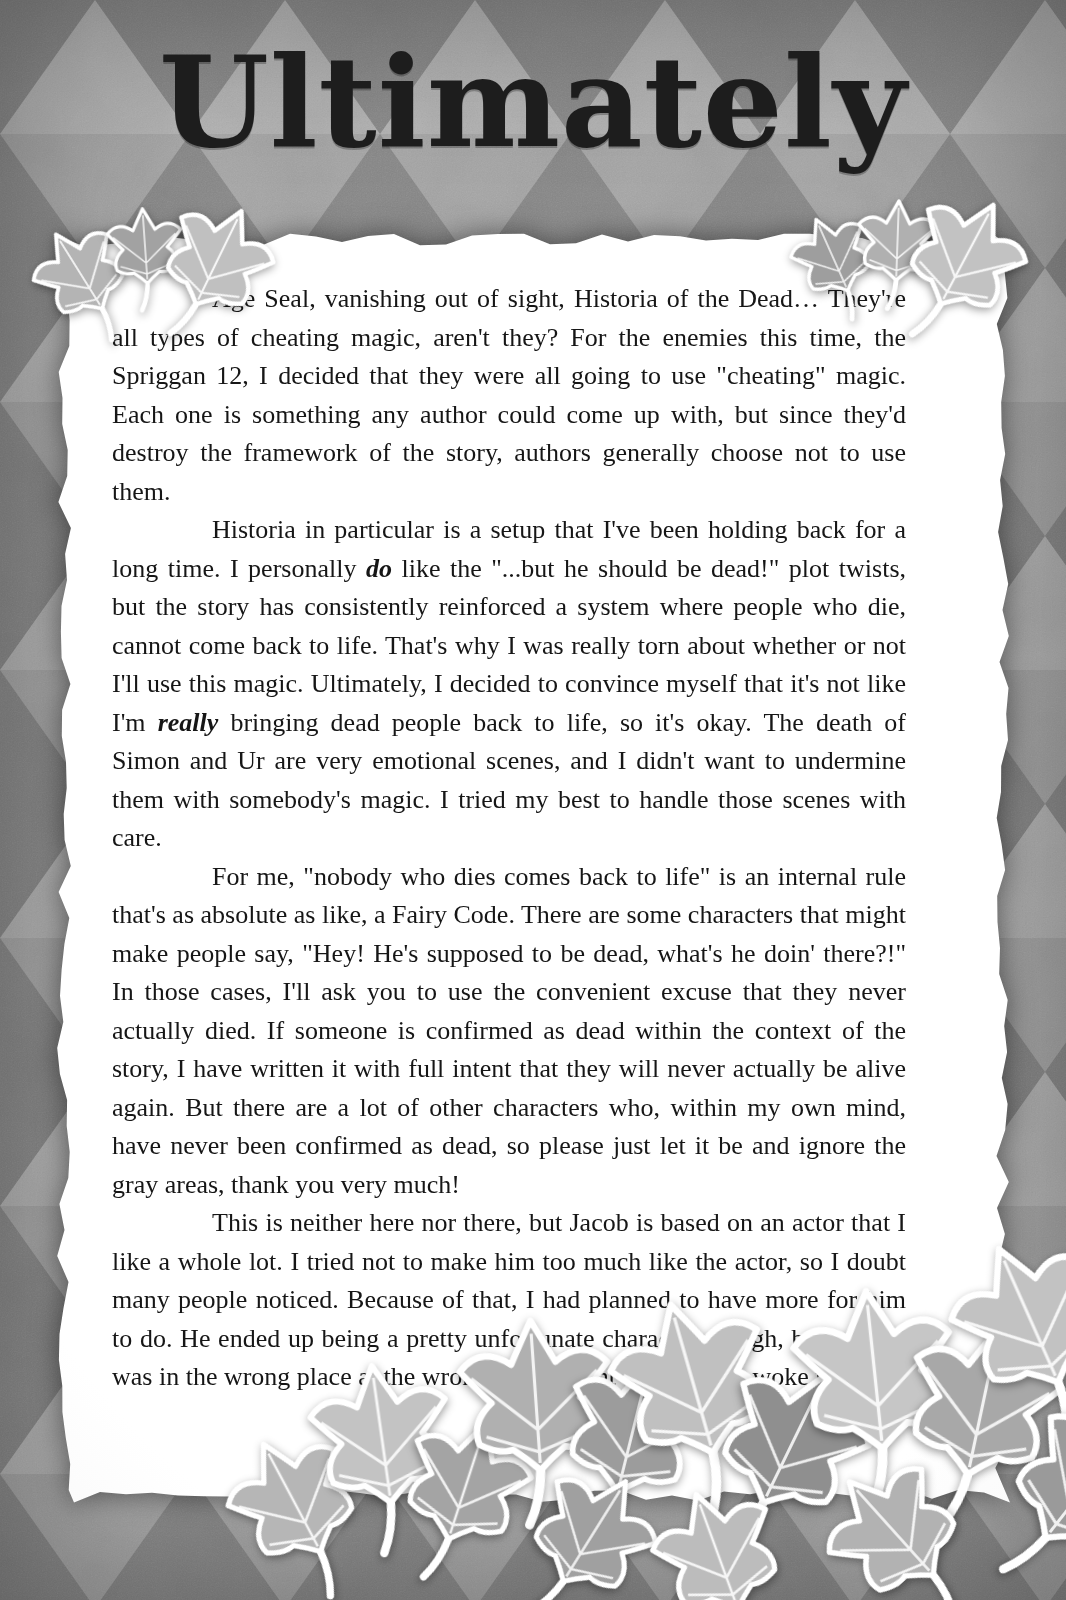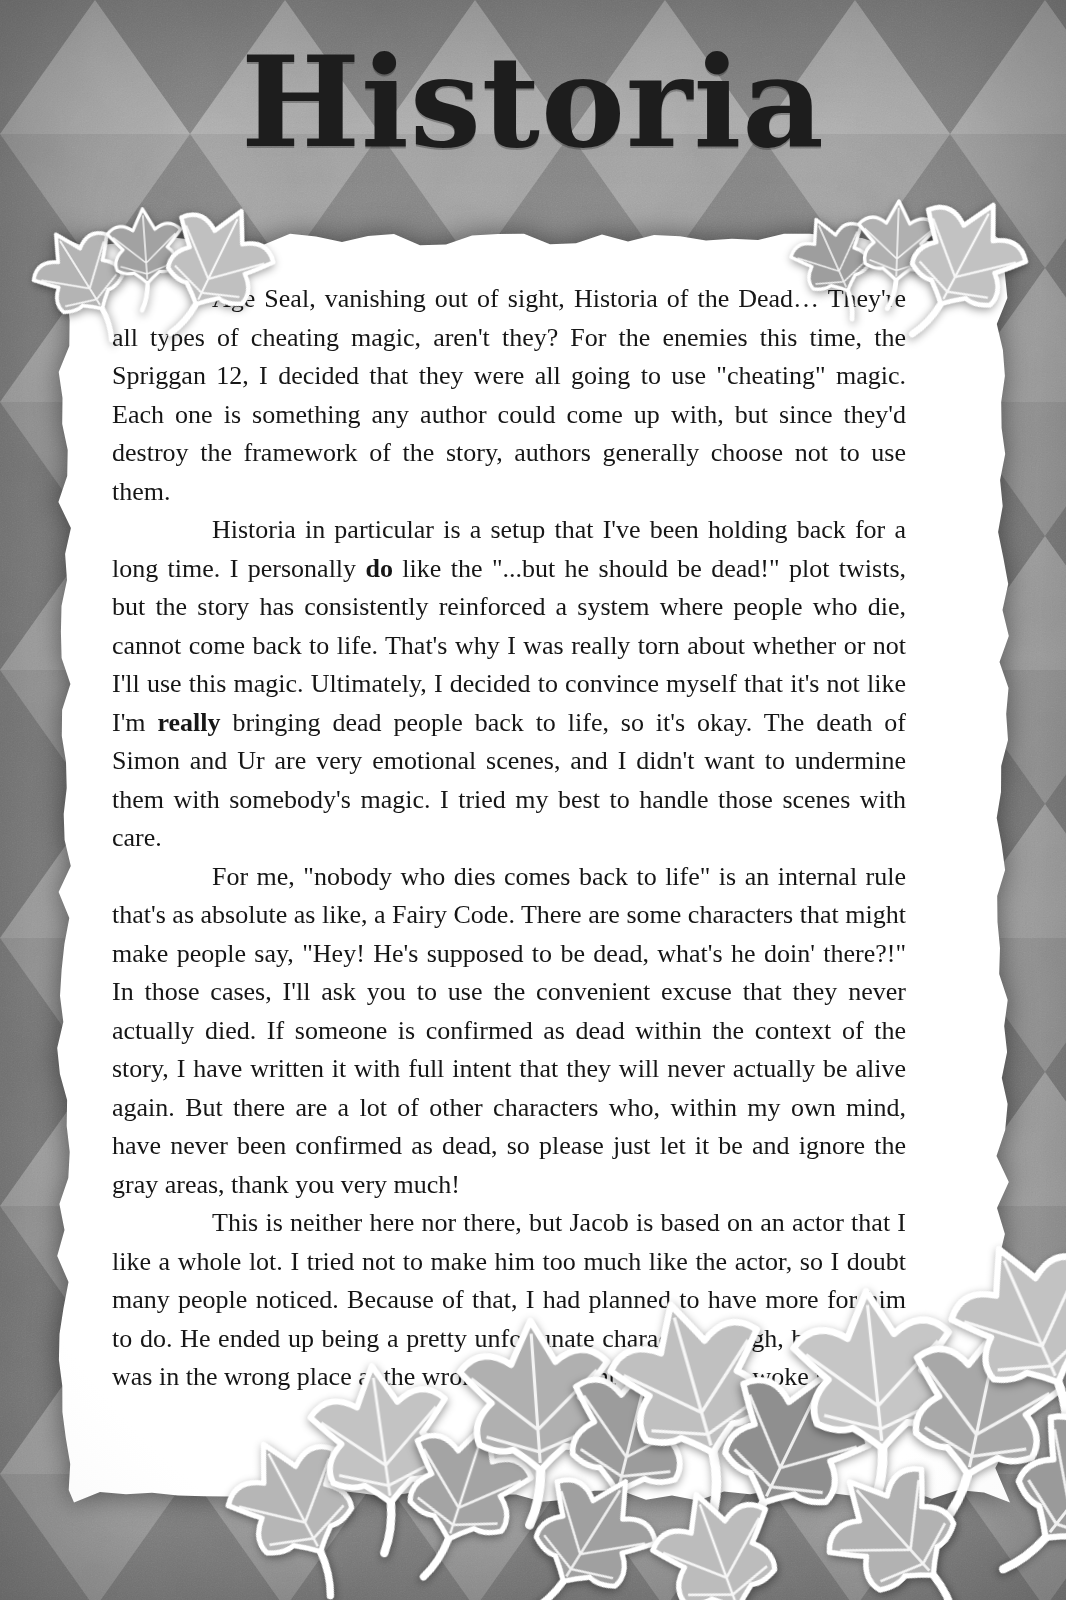--- a/index.html
+++ b/index.html
@@ -20,21 +20,21 @@
 
   
   #paper-wrap{position:absolute;left:56px;top:232px;z-index:3;
               filter:drop-shadow(0 0 14px rgba(0,0,0,.5));}
   #paper{width:954px;height:1272px;
          background:radial-gradient(120% 115% at 50% 45%,
                     #ffffff 55%, #f4f4f4 78%, #ddd 100%);}
   #article{position:absolute;left:56px;top:48px;width:794px;z-index:4;
            font-size:26px;line-height:38.5px;color:#161616;text-align:justify;}
   #article p{margin:0;text-indent:100px;}
-  #article b{font-weight:bold;}
+  #article b{font-weight:bold;font-style:italic;}
 
   
   .leaf{position:absolute;z-index:5;
         filter:drop-shadow(0 3px 4px rgba(0,0,0,.38));}
   #leaf-defs{position:absolute;width:0;height:0;overflow:hidden;}
 </style>
 </head>
 <body>
 
 <div id="stage">
@@ -55,21 +55,21 @@
         <feTurbulence type="fractalNoise" baseFrequency="0.012" numOctaves="3" stitchTiles="stitch"></feTurbulence>
         <feColorMatrix type="saturate" values="0"></feColorMatrix>
       </filter>
     </defs>
     <rect width="1066" height="1600" fill="url(#argyle)"></rect>
     <rect width="1066" height="1600" filter="url(#mottle)" opacity="0.16" style="mix-blend-mode:multiply"></rect>
     <rect width="1066" height="1600" filter="url(#grain)" opacity="0.17"></rect>
   </svg>
   <div id="vignette"></div>
 
-  <div id="title">Historia</div>
+  <div id="title">Ultimately</div>
 
   <div id="paper-wrap">
     <div id="paper" style="clip-path: polygon(0px 3.5px, 26px 13.5px, 52px 12.2px, 78px 9.8px, 104px 4.1px, 130px 7.1px, 156px 1.3px, 182px 13.8px, 208px 12.5px, 234px 1.7px, 260px 4.5px, 286px 10.1px, 312px 3.9px, 338px 1.9px, 364px 13.3px, 390px 12.6px, 416px 3.4px, 442px 1.9px, 468px 1.8px, 494px 12.2px, 520px 11.2px, 546px 2.5px, 572px 9.5px, 598px 3.1px, 624px 4.2px, 650px 8.5px, 676px 6.8px, 702px 8.1px, 728px 1.8px, 754px 1.8px, 780px 5.1px, 806px 6.1px, 832px 14.4px, 858px 6px, 884px 11.4px, 910px 14.5px, 936px 1.2px, 952.3px 14px, 948.7px 40px, 951.4px 66px, 940.8px 92px, 946.9px 118px, 948.9px 144px, 945.2px 170px, 945.6px 196px, 949.2px 222px, 944.1px 248px, 946.7px 274px, 942.1px 300px, 947.4px 326px, 952.2px 352px, 946.5px 378px, 952.8px 404px, 943.5px 430px, 952.5px 456px, 950.2px 482px, 952px 508px, 945.2px 534px, 945px 560px, 940.7px 586px, 945.6px 612px, 949.1px 638px, 941.2px 664px, 941.5px 690px, 944px 716px, 943.2px 742px, 951.7px 768px, 948.2px 794px, 951.1px 820px, 945.8px 846px, 951.6px 872px, 949.2px 898px, 940.5px 924px, 952.8px 950px, 941px 976px, 948.9px 1002px, 942.7px 1028px, 943.4px 1054px, 940.3px 1080px, 951.2px 1106px, 943.6px 1132px, 940.1px 1158px, 940.5px 1184px, 952.9px 1210px, 939.3px 1236px, 954px 1270.4px, 928px 1260.5px, 902px 1257.9px, 876px 1266.7px, 850px 1257.3px, 824px 1260.5px, 798px 1264.1px, 772px 1260.7px, 746px 1267.5px, 720px 1257.6px, 694px 1262.3px, 668px 1259.6px, 642px 1268.5px, 616px 1263.6px, 590px 1267.8px, 564px 1258.3px, 538px 1258.8px, 512px 1267.4px, 486px 1269.8px, 460px 1262.5px, 434px 1262.6px, 408px 1261.6px, 382px 1266.5px, 356px 1260.4px, 330px 1264.8px, 304px 1261.1px, 278px 1258.2px, 252px 1269.5px, 226px 1258.7px, 200px 1259.1px, 174px 1264.5px, 148px 1264.2px, 122px 1263.6px, 96px 1260.8px, 70px 1262.3px, 44px 1260px, 18px 1270.5px, 12.7px 1258px, 14.2px 1232px, 9.8px 1206px, 6.4px 1180px, 6.3px 1154px, 2.9px 1128px, 3.5px 1102px, 7.5px 1076px, 12.5px 1050px, 1.2px 1024px, 8.5px 998px, 3.4px 972px, 12.3px 946px, 13.7px 920px, 10.7px 894px, 11.1px 868px, 3.9px 842px, 1.2px 816px, 7.3px 790px, 4px 764px, 5.6px 738px, 8.4px 712px, 13.3px 686px, 2.6px 660px, 14.8px 634px, 8.6px 608px, 7.7px 582px, 10.7px 556px, 10px 530px, 5.8px 504px, 6.1px 478px, 14.4px 452px, 5.6px 426px, 4.9px 400px, 5.5px 374px, 11px 348px, 9.1px 322px, 14.9px 296px, 2.4px 270px, 11.2px 244px, 11.7px 218px, 6.2px 192px, 6.5px 166px, 2.7px 140px, 13.3px 114px, 13.6px 88px, 11.3px 62px, 6.2px 36px);">
       <div id="article">
           <p><span>Âge Seal, vanishing out of sight, Historia of the Dead… They're all types of cheating magic, aren't they? For the enemies this time, the Spriggan 12, I decided that they were all going to use "cheating" magic. Each one is something any author could come up with, but since they'd destroy the framework of the story, authors generally choose not to use them.</span></p>
           <p><span>Historia in particular is a setup that I've been holding back for a long time. I personally </span><b>do</b><span> like the "...but he should be dead!" plot twists, but the story has consistently reinforced a system where people who die, cannot come back to life. That's why I was really torn about whether or not I'll use this magic. Ultimately, I decided to convince myself that it's not like I'm </span><b>really</b><span> bringing dead people back to life, so it's okay. The death of Simon and Ur are very emotional scenes, and I didn't want to undermine them with somebody's magic. I tried my best to handle those scenes with care.</span></p>
           <p><span>For me, "nobody who dies comes back to life" is an internal rule that's as absolute as like, a Fairy Code. There are some characters that might make people say, "Hey! He's supposed to be dead, what's he doin' there?!" In those cases, I'll ask you to use the convenient excuse that they never actually died. If someone is confirmed as dead within the context of the story, I have written it with full intent that they will never actually be alive again. But there are a lot of other characters who, within my own mind, have never been confirmed as dead, so please just let it be and ignore the gray areas, thank you very much!</span></p>
           <p><span>This is neither here nor there, but Jacob is based on an actor that I like a whole lot. I tried not to make him too much like the actor, so I doubt many people noticed. Because of that, I had planned to have more for him to do. He ended up being a pretty unfortunate character though, because he was in the wrong place at the wrong time—right when Natsu woke up!</span></p>
         </div>
     </div>

